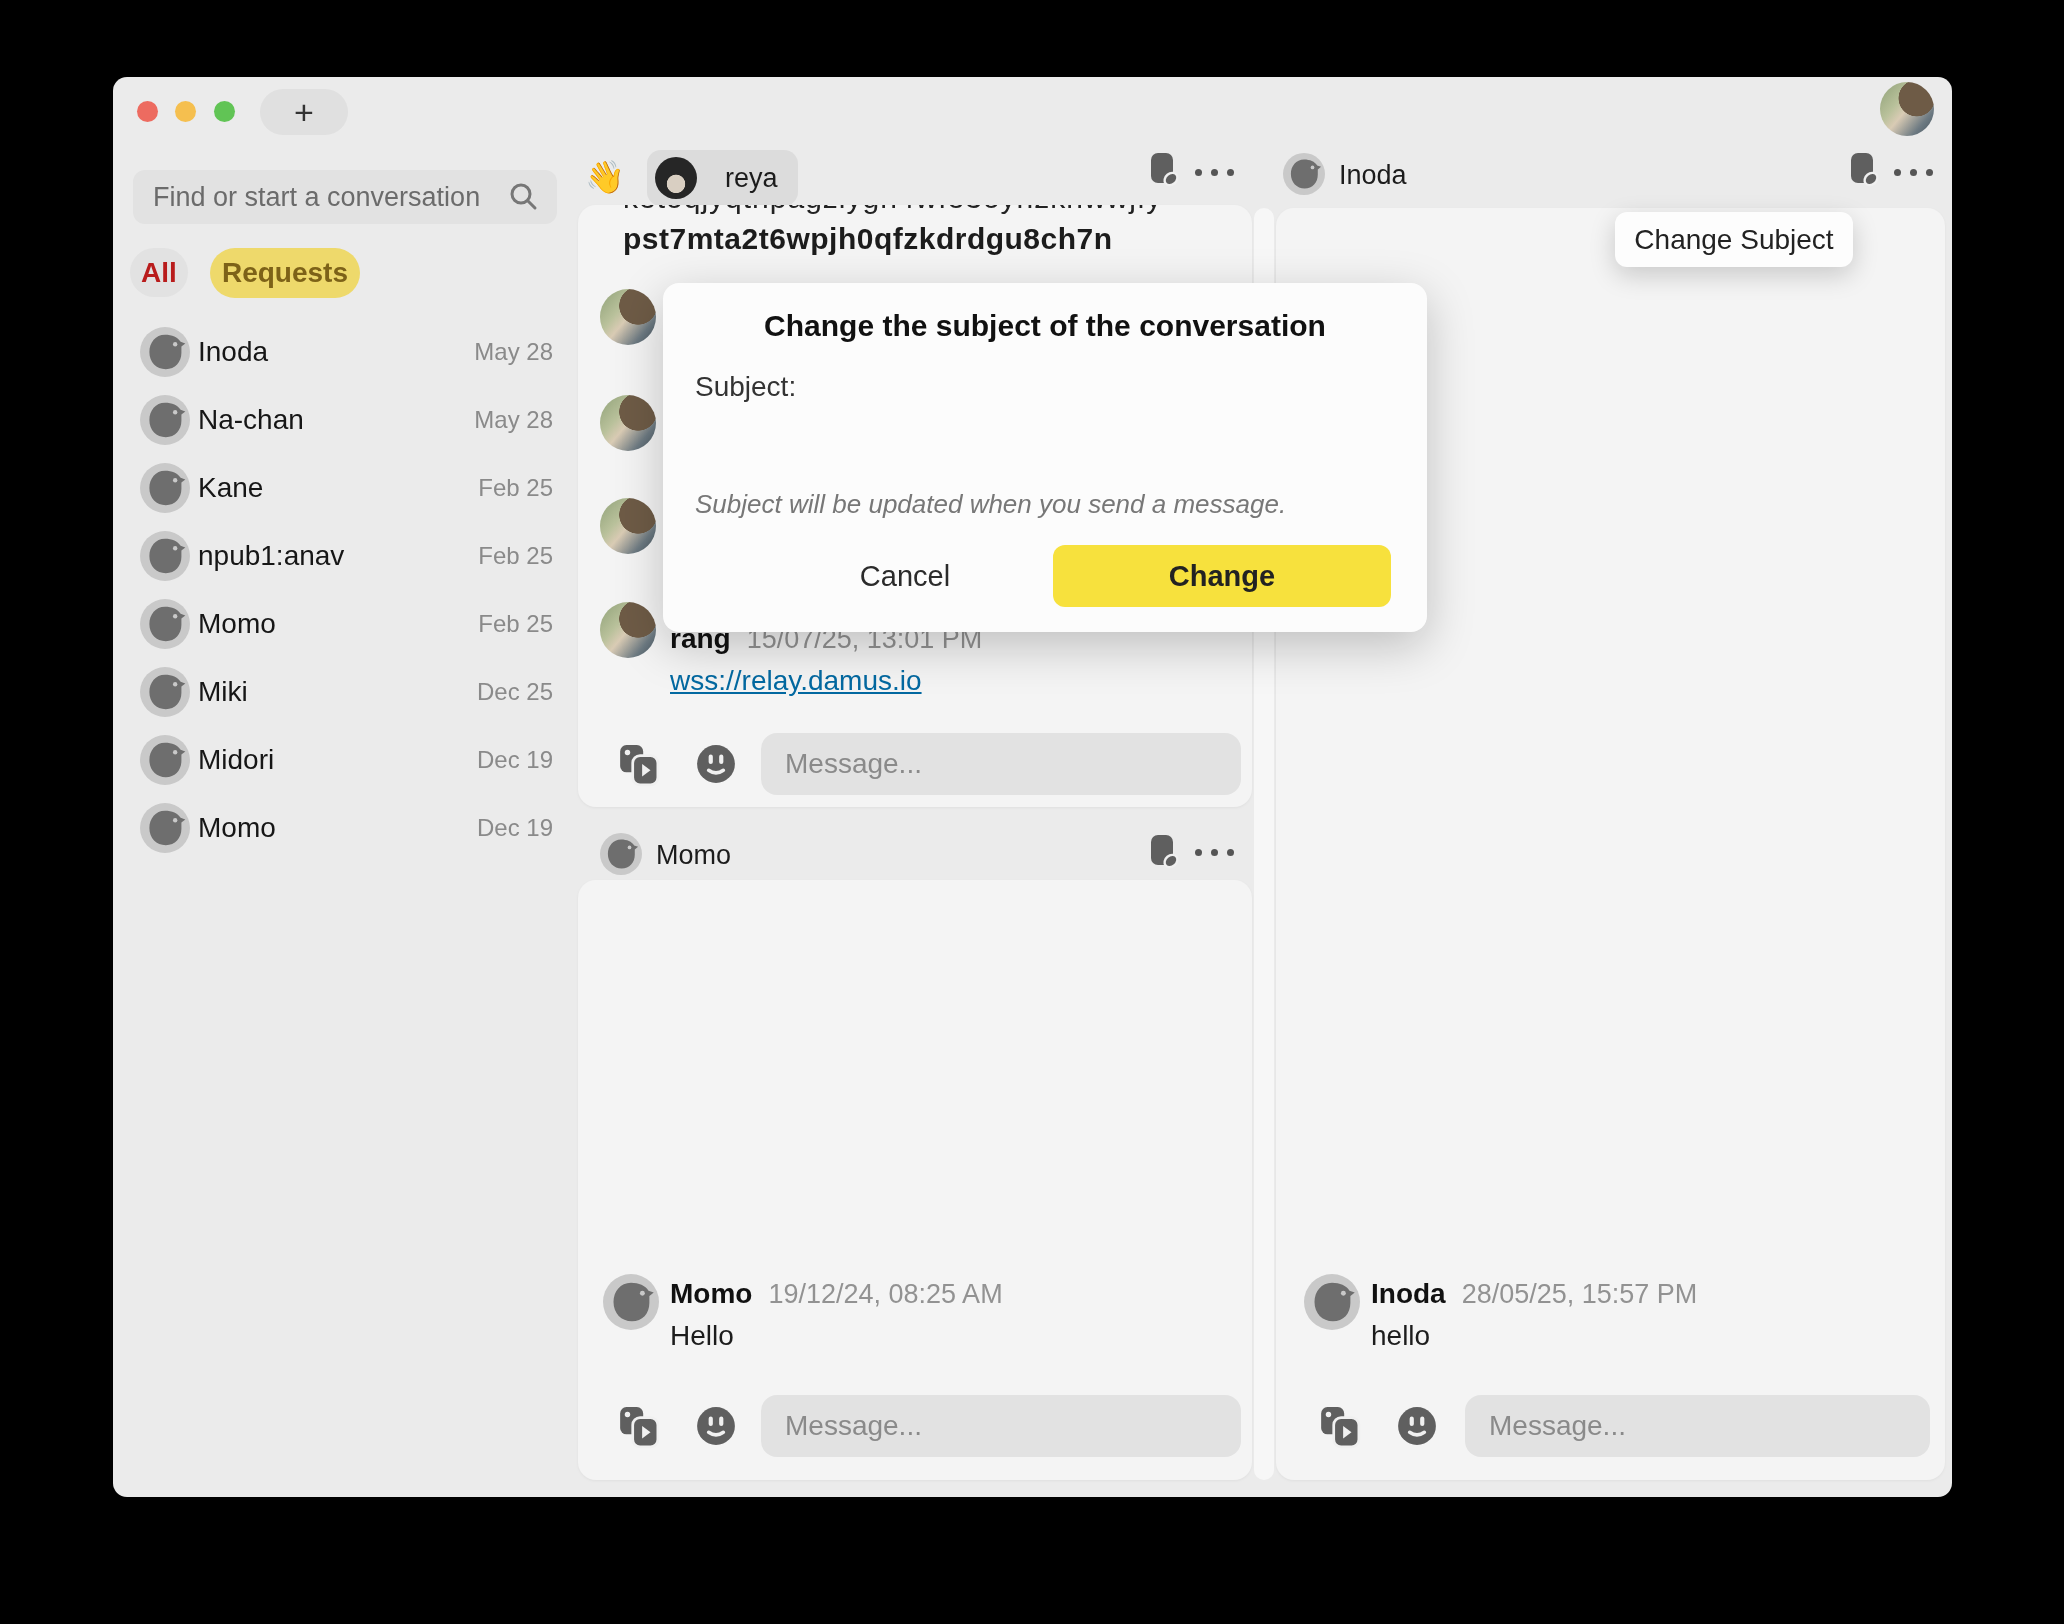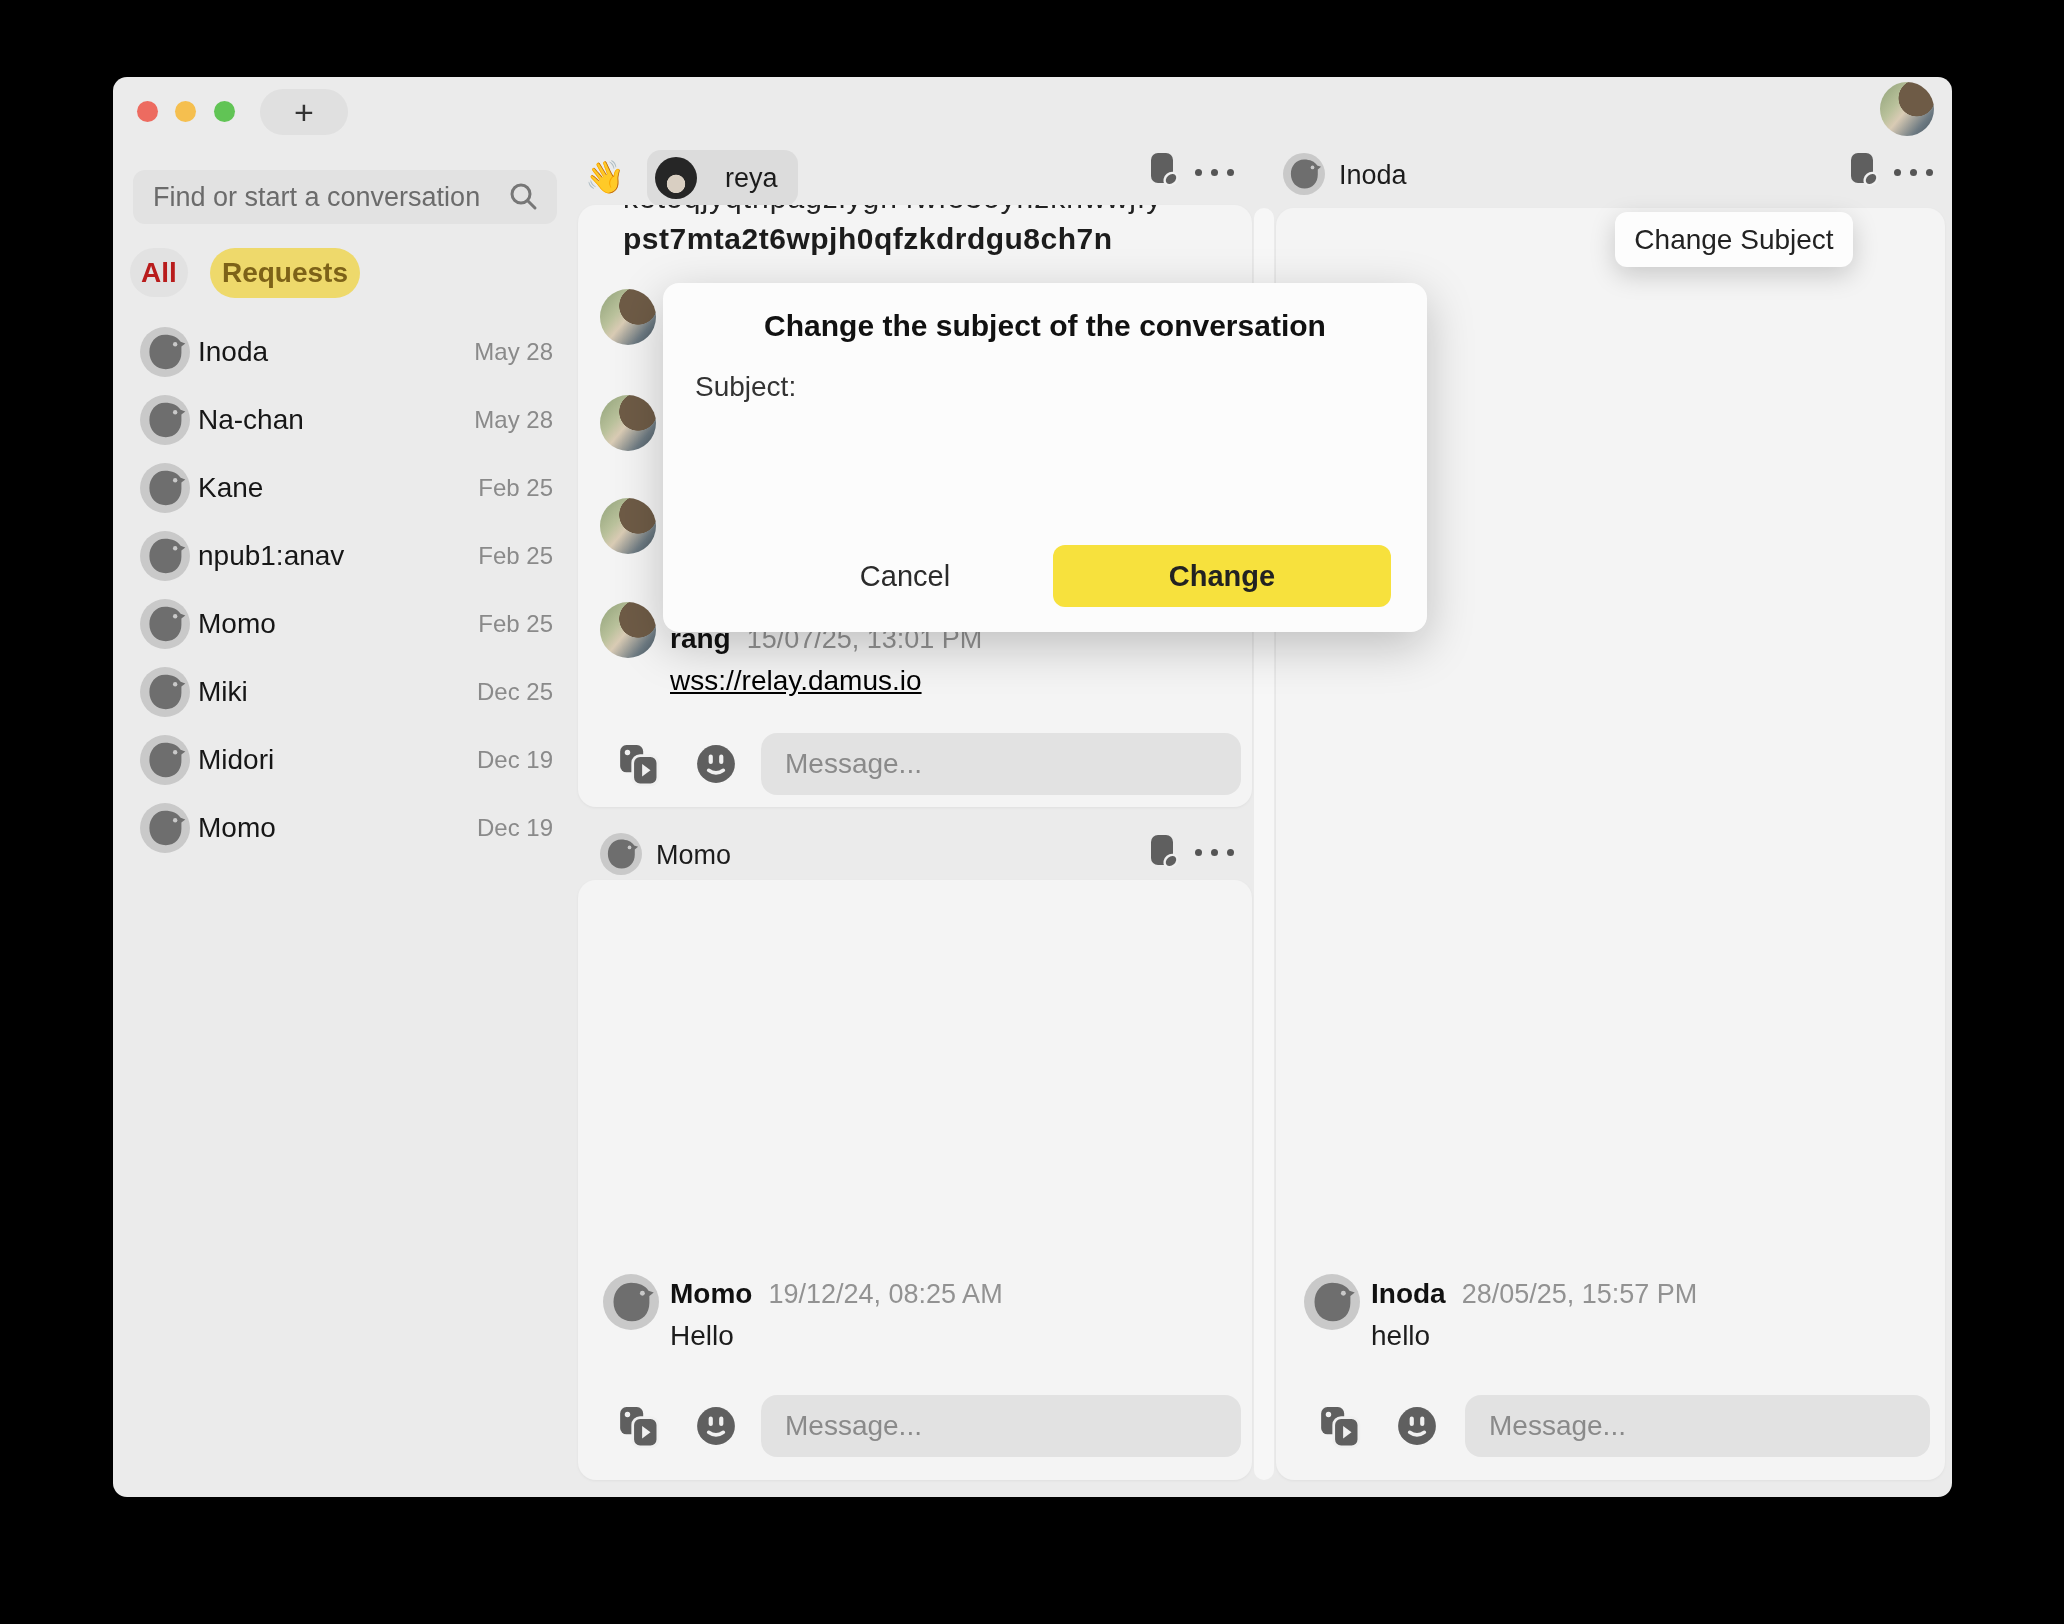--- a/index.html
+++ b/index.html
@@ -38,21 +38,21 @@
   .dots i{width:7px;height:7px;border-radius:50%;background:#555;display:block;}
   
   .panel{position:absolute;background:#f4f4f4;border-radius:18px;box-shadow:0 1px 3px rgba(0,0,0,0.05);overflow:hidden;}
   .gap-strip{left:1141px;top:131px;width:20px;height:1272px;background:#f7f7f7;border-radius:10px;}
   .npub-clip{overflow:hidden;height:23px;}
   .npub-clip span{display:block;margin-top:-24px;font-size:30px;letter-spacing:1px;color:#222;}
   .npub2{font-size:30px;color:#1c1c1c;letter-spacing:0.5px;}
   .msg-name{font-size:28px;font-weight:700;color:#111;}
   .msg-time{font-size:27px;color:#929292;margin-left:16px;font-weight:400;}
   .msg-text{font-size:28px;color:#1c1c1c;}
-  .link{font-size:28px;color:#000000;text-decoration:underline;}
+  .link{font-size:28px;color:#0369a1;text-decoration:underline;}
   .msg-input{background:#e2e2e2;border-radius:16px;display:flex;align-items:center;padding:0 22px;box-sizing:border-box;}
   .msg-input input{flex:1;border:none;background:transparent;outline:none;font-size:28px;color:#555;font-family:inherit;}
   .msg-input input::placeholder{color:#8a8a8a;}
   
   .modal{left:550px;top:206px;width:764px;height:349px;background:#fcfcfc;border-radius:16px;box-shadow:0 14px 48px rgba(0,0,0,0.22);z-index:30;}
   .modal-title{position:absolute;left:0;right:0;top:26px;text-align:center;font-size:30px;font-weight:700;color:#111;}
   .modal-label{position:absolute;left:32px;top:88px;font-size:28px;color:#333;}
   .modal-input{position:absolute;left:32px;top:126px;width:700px;height:62px;background:#ececec;border-radius:12px;border:none;outline:none;padding:0 24px;box-sizing:border-box;font-size:28px;color:#444;font-family:inherit;}
   .modal-input::placeholder{color:#8a8a8a;}
   .modal-hint{position:absolute;left:32px;top:206px;font-size:26px;font-style:italic;color:#777;}
@@ -308,18 +308,19 @@
       <div class="abs msg-input" style="left:189px;top:1187px;width:465px;height:62px;">
         <input type="text" placeholder="Message..." style="">
       </div>
     </div>
 
     <div class="abs tooltip">Change Subject</div>
 
     <div class="abs modal">
       <div class="modal-title">Change the subject of the conversation</div>
       <div class="modal-label">Subject:</div>
+      <div class="modal-hint">Subject will be updated when you send a message.</div>
       <button class="btn-cancel">Cancel</button>
       <button class="btn-change">Change</button>
     </div>
 
   </div>
 </div>
 
 </body></html>

